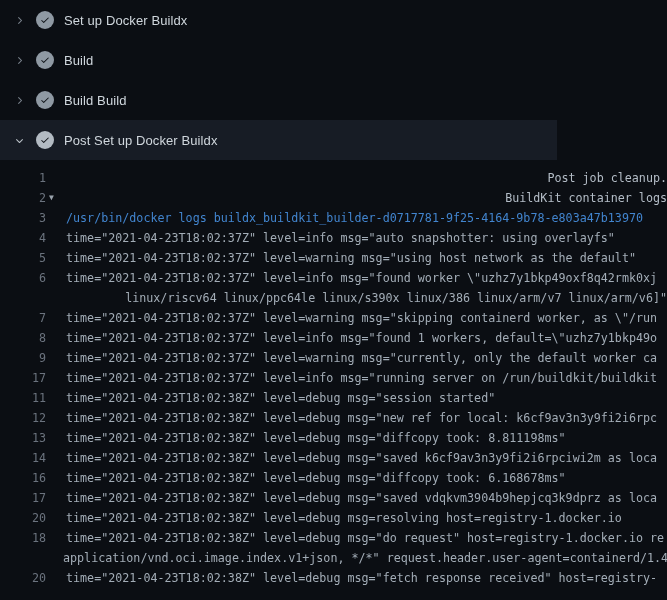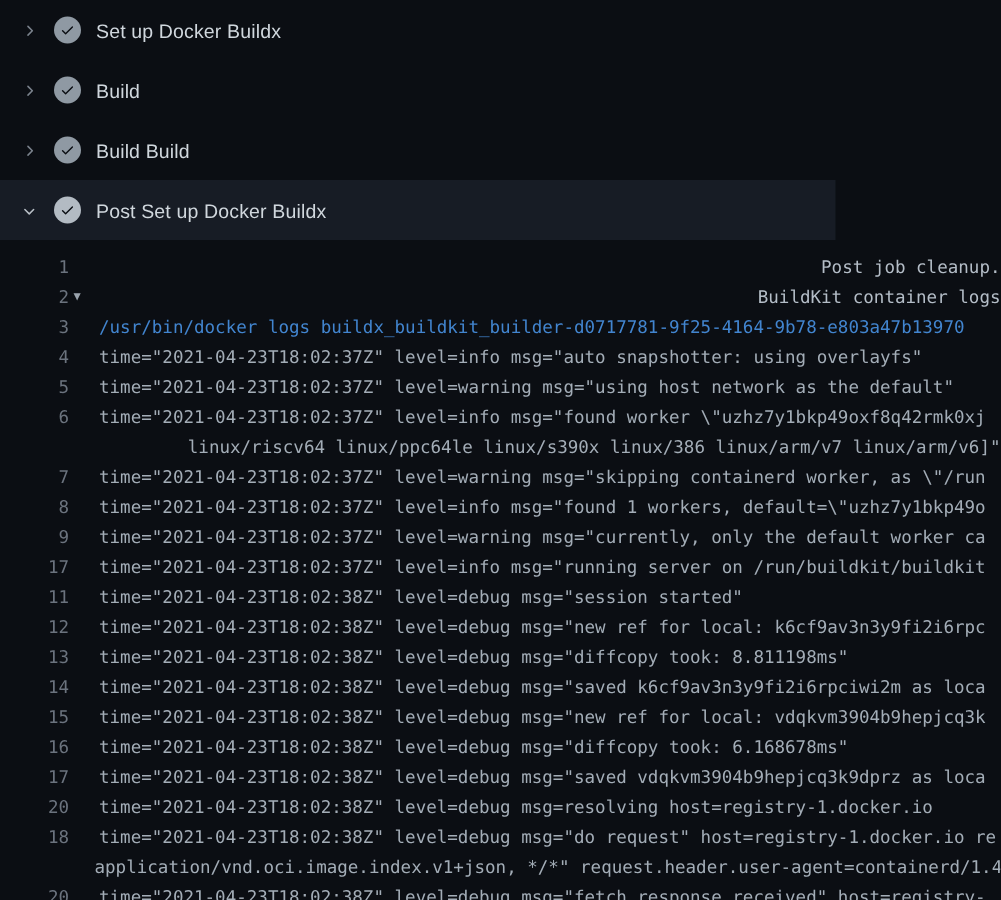--- a/index.html
+++ b/index.html
@@ -184,24 +184,20 @@
   <div class="log-row detail">
     <span class="ln">13</span>
     <span class="lt"><span>time="2021-04-23T18:02:38Z" level=debug msg="diffcopy took: 8.811198ms"</span></span>
   </div>
 
   <div class="log-row detail">
     <span class="ln">14</span>
     <span class="lt"><span>time="2021-04-23T18:02:38Z" level=debug msg="saved k6cf9av3n3y9fi2i6rpciwi2m as loca</span></span>
   </div>
 
-  <div class="log-row detail">
-    <span class="ln">15</span>
-    <span class="lt"><span>time="2021-04-23T18:02:38Z" level=debug msg="new ref for local: vdqkvm3904b9hepjcq3k</span></span>
-  </div>
 
   <div class="log-row detail">
     <span class="ln">16</span>
     <span class="lt"><span>time="2021-04-23T18:02:38Z" level=debug msg="diffcopy took: 6.168678ms"</span></span>
   </div>
 
   <div class="log-row detail">
     <span class="ln">17</span>
     <span class="lt"><span>time="2021-04-23T18:02:38Z" level=debug msg="saved vdqkvm3904b9hepjcq3k9dprz as loca</span></span>
   </div>

